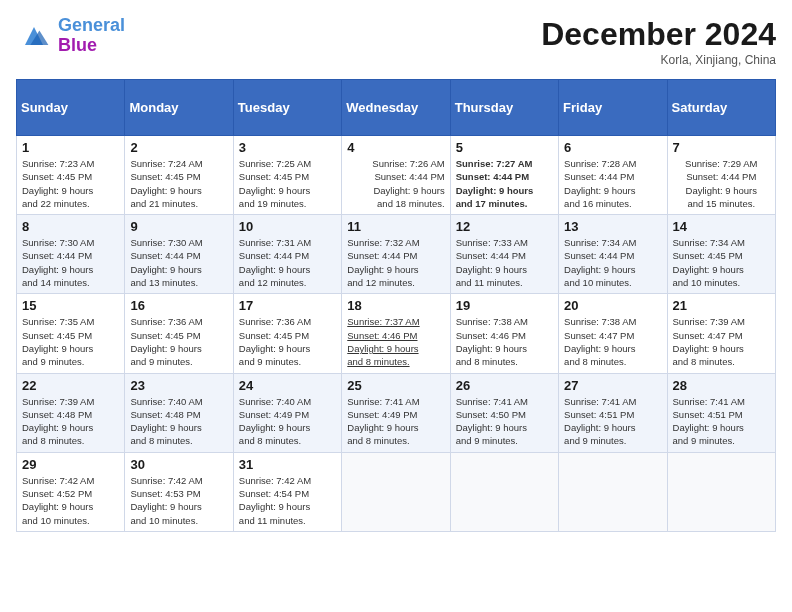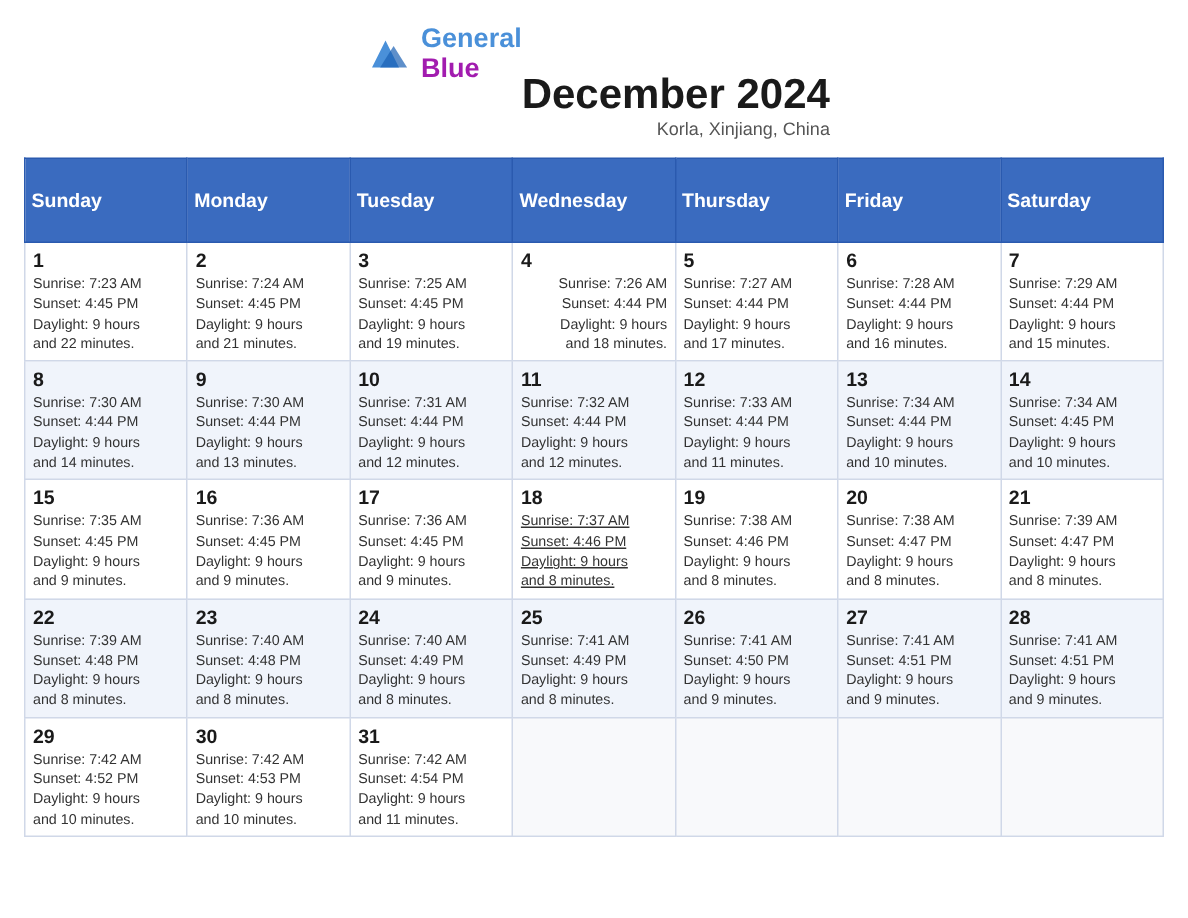--- a/index.html
+++ b/index.html
@@ -5,21 +5,21 @@
     * { box-sizing: border-box; margin: 0; padding: 0; }
     body {
       font-family: Arial, sans-serif;
       background: #fff;
       width: 792px;
       min-height: 612px;
       padding: 16px;
     }
     .header {
       display: flex;
-      justify-content: center;
+      justify-content: space-between;
       align-items: flex-start;
       margin-bottom: 12px;
     }
     .logo {
       display: flex;
       align-items: center;
       gap: 6px;
     }
     .logo-text {
       font-size: 18px;
@@ -27,24 +27,23 @@
       color: #1a1a1a;
       line-height: 1.1;
     }
     .logo-text span { color: #4a90d9; }
     .logo-icon {
       width: 36px;
       height: 36px;
     }
     .title-block { text-align: right; }
     .title-block h1 {
-      font-size: 28px;
+      font-size: 32px;
       font-weight: bold;
       color: #1a1a1a;
-      margin-top: 31px;
     }
     .title-block h2 {
       font-size: 12px;
       font-weight: normal;
       color: #555;
     }
     .calendar {
       width: 100%;
       border-collapse: collapse;
     }
@@ -141,35 +140,35 @@
         </td>
         <td>
           <span class="day-num">4</span>
           <div class="day-info" style="white-space: pre-line; text-align: right;">Sunrise: 7:26 AM
 Sunset: 4:44 PM
 Daylight: 9 hours
 and 18 minutes.</div>
         </td>
         <td>
           <span class="day-num">5</span>
-          <div class="day-info" style="white-space: pre-line;">Sunrise: 7:27 AM
+          <div class="day-info" style="white-space: pre-line; font-weight: bold;">Sunrise: 7:27 AM
 Sunset: 4:44 PM
 Daylight: 9 hours
 and 17 minutes.</div>
         </td>
         <td>
           <span class="day-num">6</span>
           <div class="day-info" style="white-space: pre-line;">Sunrise: 7:28 AM
 Sunset: 4:44 PM
 Daylight: 9 hours
 and 16 minutes.</div>
         </td>
         <td>
           <span class="day-num">7</span>
-          <div class="day-info" style="white-space: pre-line;">Sunrise: 7:29 AM
+          <div class="day-info" style="white-space: pre-line; text-align: center;">Sunrise: 7:29 AM
 Sunset: 4:44 PM
 Daylight: 9 hours
 and 15 minutes.</div>
         </td>
       </tr>
       <tr>
         <td>
           <span class="day-num">8</span>
           <div class="day-info" style="white-space: pre-line;">Sunrise: 7:30 AM
 Sunset: 4:44 PM

